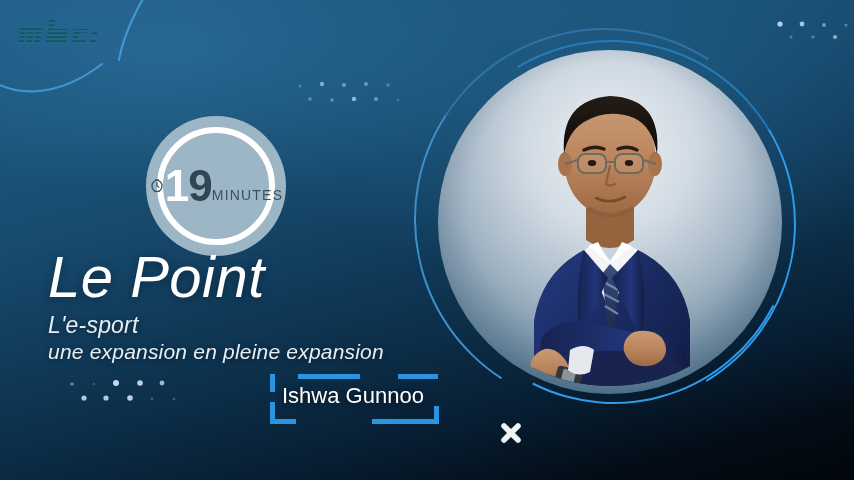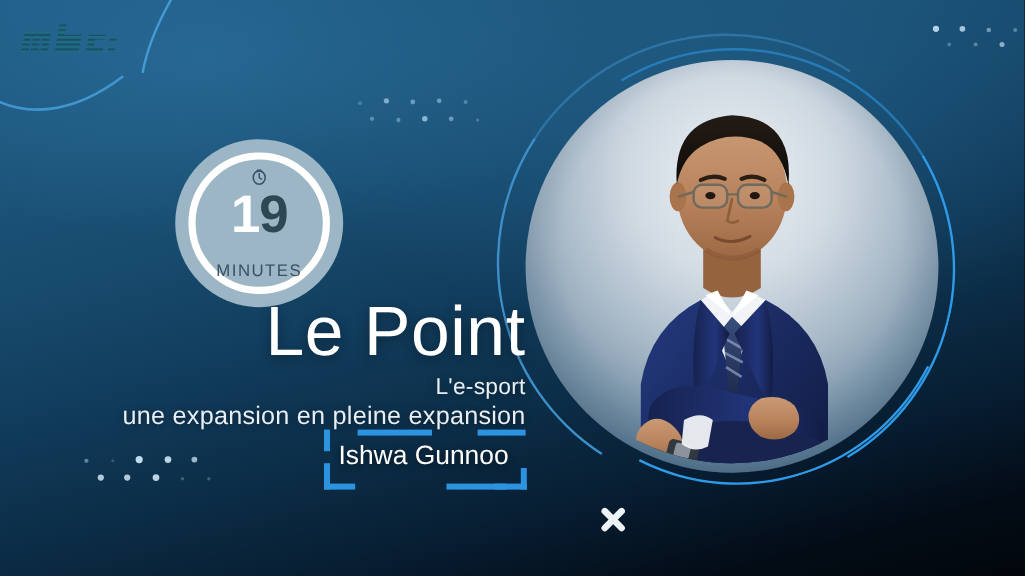--- a/index.html
+++ b/index.html
@@ -114,67 +114,67 @@
     position: absolute;
     left: 11px; top: 11px;
     width: 118px; height: 118px;
     border-radius: 50%;
     border: 6px solid #ffffff;
     box-sizing: border-box;
   }
   #badge-inner-text {
     position: absolute;
     left: 0; top: 0; width: 140px; height: 140px;
-    display: flex; flex-direction: column;
+    display: flex; flex-direction: row;
     align-items: center; justify-content: center;
   }
   #clock-icon { margin-bottom: -2px; }
   #badge-number {
     font-size: 44px;
     font-weight: bold;
     line-height: 0.95;
     letter-spacing: -1px;
   }
   #badge-number .d1 { color: #ffffff; }
   #badge-number .d2 { color: #2f4654; }
   #badge-label {
     font-size: 14px;
     letter-spacing: 1.2px;
     color: #3a5161;
     margin-top: 17px;
   }
 
   
-  #title-block { left: 48px; top: 248px; width: 390px; text-align: right; }
+  #title-block { left: 48px; top: 248px; width: 390px; text-align: left; font-style: italic; }
   #main-title {
     font-size: 58px;
     color: #ffffff;
     font-weight: normal;
     letter-spacing: 0.5px;
     line-height: 1.0;
     text-shadow: 0 2px 10px rgba(0,0,0,0.35);
   }
   #sub1 {
-    font-size: 19px;
+    font-size: 23px;
     color: #e8eef3;
     margin-top: 6px;
     letter-spacing: 0.2px;
     text-shadow: 0 1px 6px rgba(0,0,0,0.4);
   }
   #sub2 {
     font-size: 21px;
     color: #e8eef3;
     margin-top: 1px;
     letter-spacing: 0.2px;
     text-shadow: 0 1px 6px rgba(0,0,0,0.4);
   }
 
   
   #name-block {
-    left: 262px; top: 356px;
+    left: 262px; top: 372px;
     width: 200px; height: 54px;
   }
   #name-text {
     position: absolute;
     left: 20px; top: 11px;
     font-size: 22px;
     color: #ffffff;
     white-space: nowrap;
     text-shadow: 0 1px 6px rgba(0,0,0,0.5);
   }

